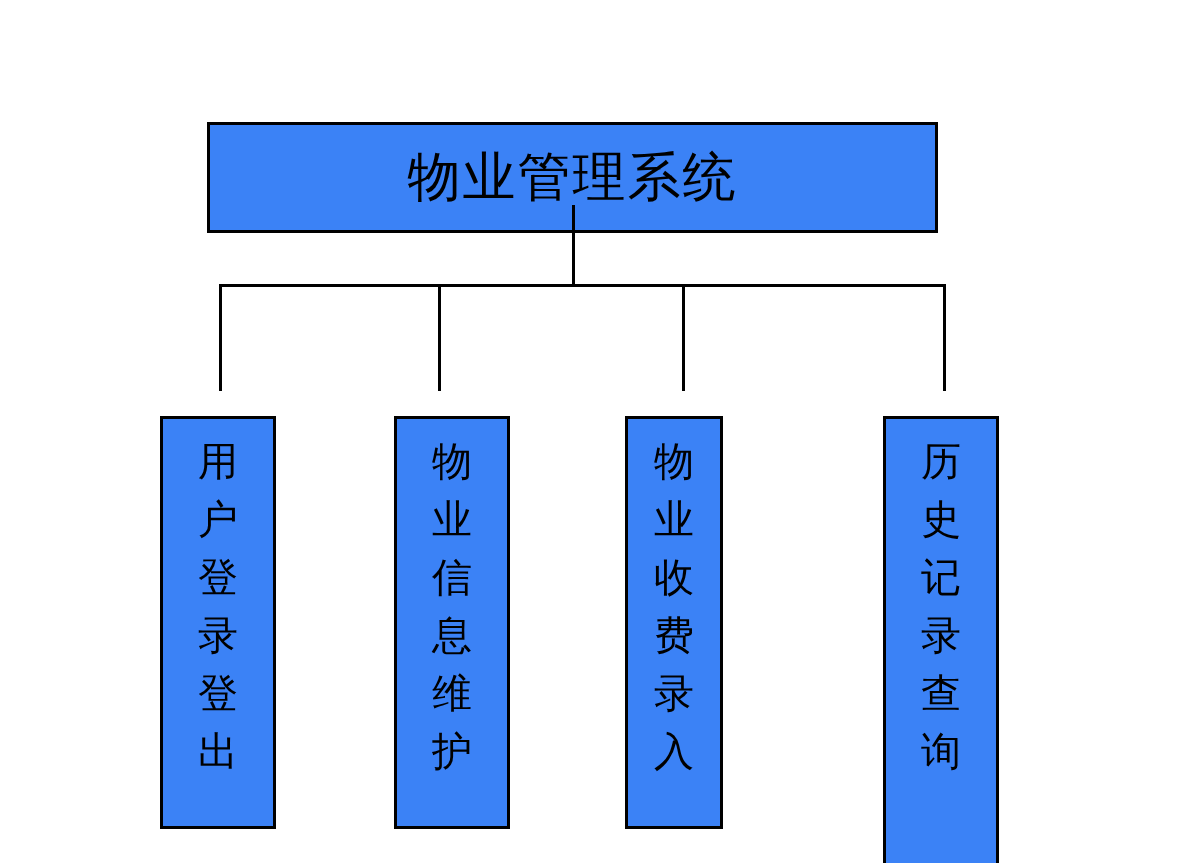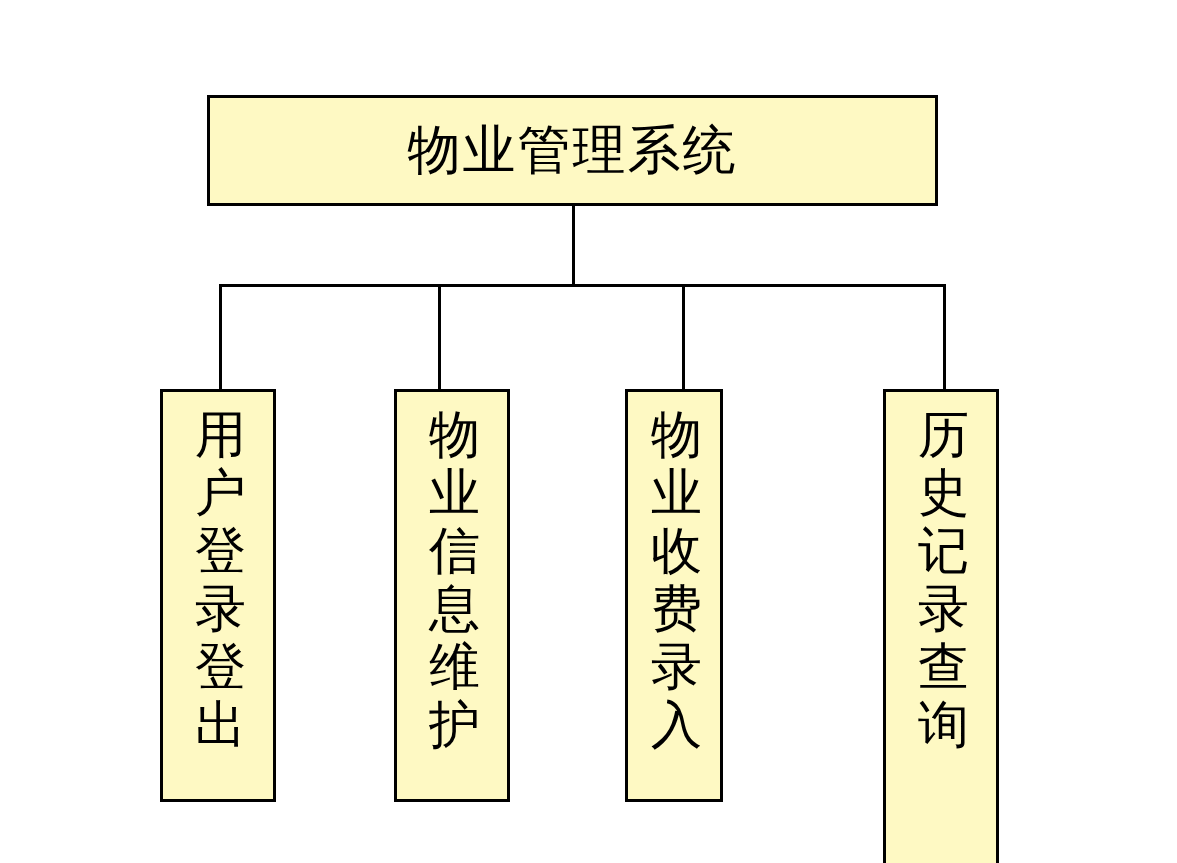--- a/index.html
+++ b/index.html
@@ -20,24 +20,25 @@
     width: 1177px;
     height: 863px;
     background: #ffffff;
   }
 
   
   .node-box {
     position: absolute;
     box-sizing: border-box;
     border: 3px solid #000000;
-    background: #fef9c3;
+    background: #3b82f6;
     display: flex;
     align-items: center;
     justify-content: center;
+    margin-top: 27px;
   }
 
   #root-node {
     left: 207px;
     top: 95px;
     width: 731px;
     height: 111px;
   }
 
   .root-label {
@@ -53,21 +54,21 @@
     justify-content: center;
   }
 
   #leaf-node-0 { left: 160px;  top: 389px; width: 116px; height: 413px; }
   #leaf-node-1 { left: 394px;  top: 389px; width: 116px; height: 413px; }
   #leaf-node-2 { left: 625px;  top: 389px; width: 98px; height: 413px; }
   #leaf-node-3 { left: 883px;  top: 389px; width: 116px; height: 529px; }
 
   .leaf-label {
     margin-top: 14px;
-    font-size: 51px;
+    font-size: 40px;
     line-height: 58px;
     text-align: center;
     writing-mode: horizontal-tb;
     width: 46px;
     word-break: break-all;
     color: #000000;
   }
 
   
   .connector {

